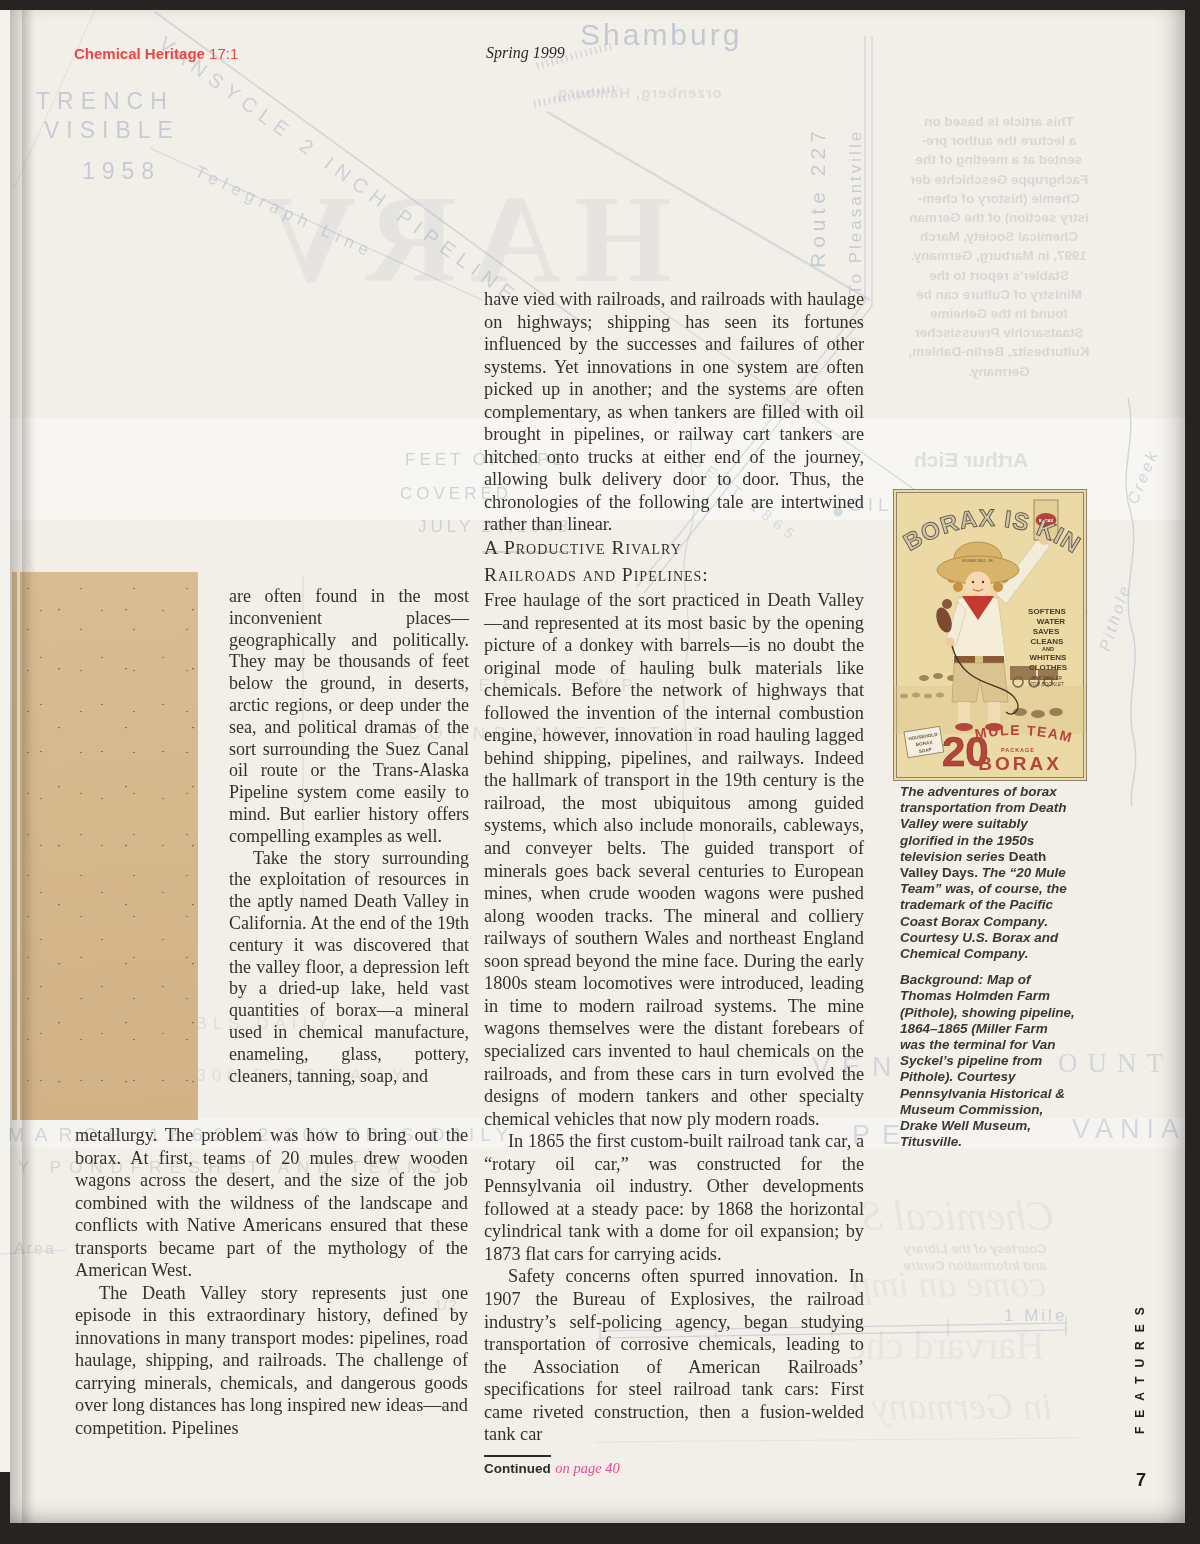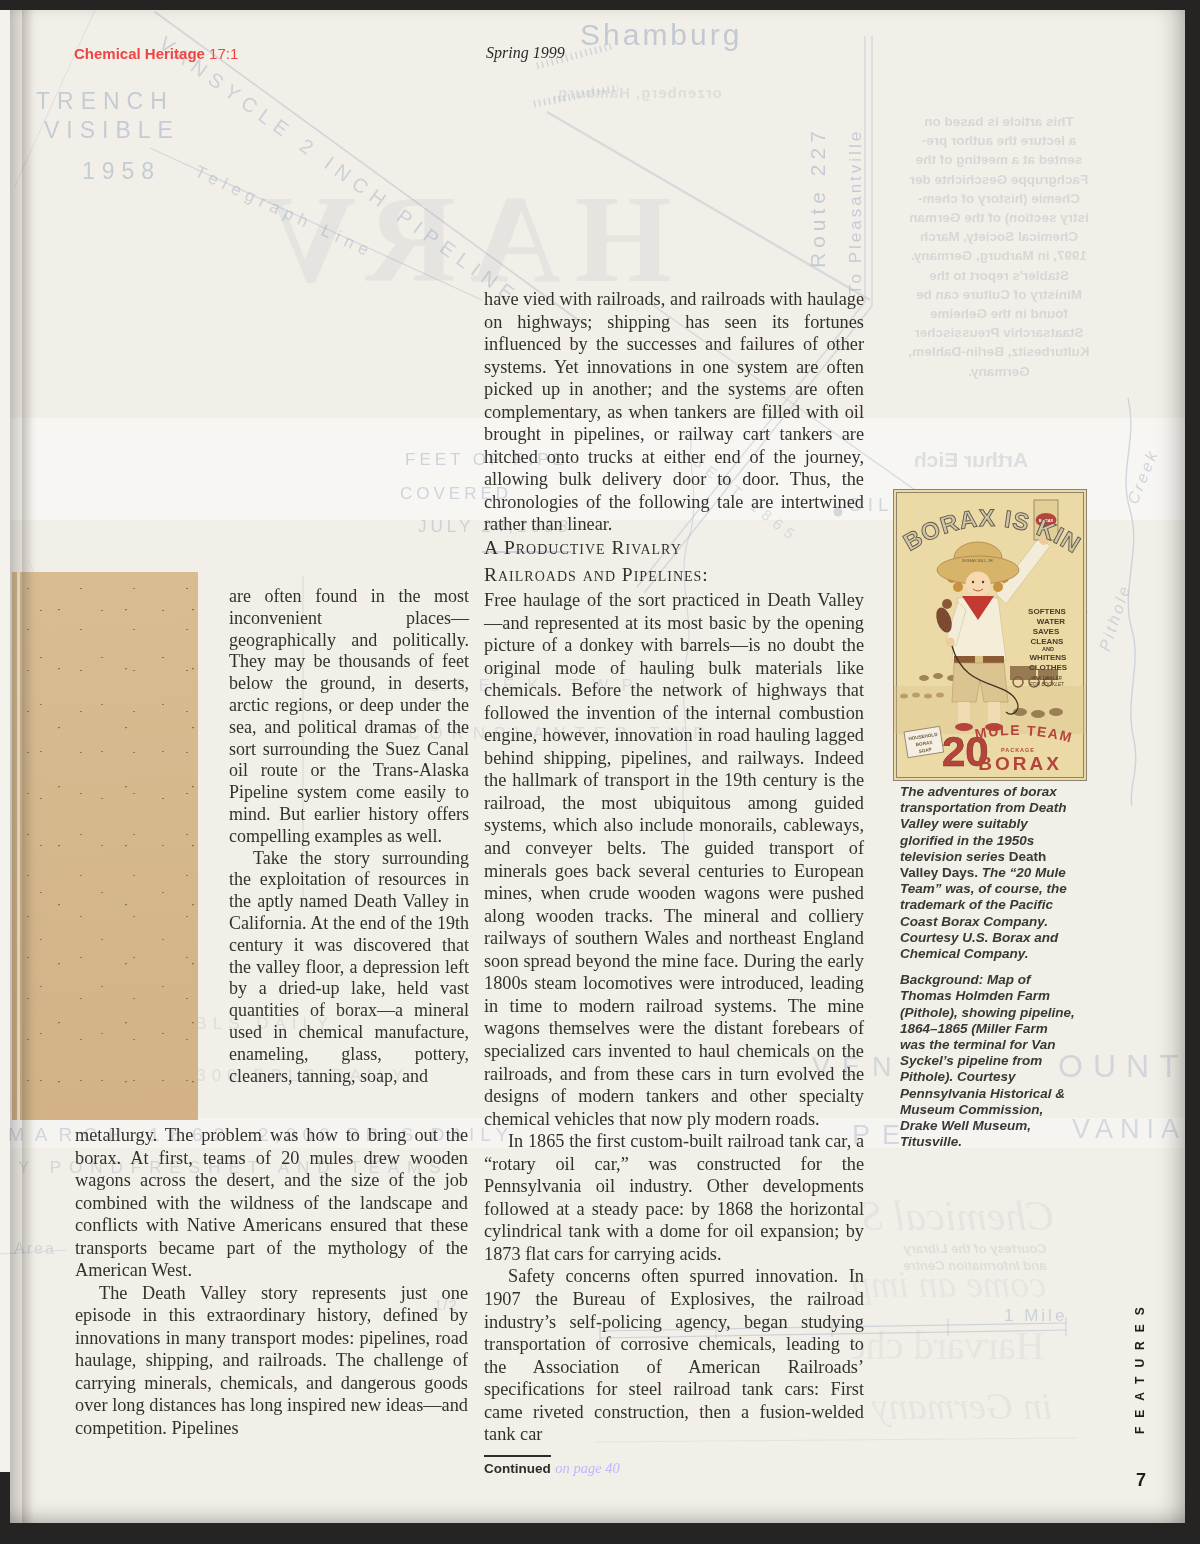--- a/index.html
+++ b/index.html
@@ -46,21 +46,21 @@
   .leftcol{left:229px;top:586px;width:240px;font-size:18px;line-height:21.8px;}
   .leftwide{left:75px;top:1124px;width:393px;font-size:18.3px;line-height:22.5px;}
   .midcol{left:484px;top:288px;width:380px;font-size:18.3px;line-height:22.55px;}
   .copy p{margin:0;}
   .copy p.ind{text-indent:24px;}
   .subhead{font-variant:small-caps;letter-spacing:1px;font-size:19.5px;line-height:23px;margin:4px 0 3px;
       text-align:left;color:#34312c;}
   .continued{margin-top:9px;text-align:left;}
   .cont-b{display:inline-block;border-top:2px solid #2e2c29;padding-top:1px;
       font-family:"Liberation Sans",sans-serif;font-weight:bold;font-size:13.5px;color:#2e2c29;}
-  .cont-i{font-style:italic;font-size:14.5px;color:#c4b5fd;}
+  .cont-i{font-style:italic;font-size:14.5px;color:#ec4899;}
 
   
   .hdr-left{position:absolute;left:74px;top:45px;font-family:"Liberation Sans",sans-serif;font-size:15px;color:#ef4444;}
   .hdr-left b{font-weight:bold;}
   .hdr-right{position:absolute;left:486px;top:44px;font-style:italic;font-size:16px;color:#2b2a28;}
   .features{position:absolute;left:1133px;top:1284px;height:150px;writing-mode:vertical-rl;
       transform:rotate(180deg);font-family:"Liberation Sans",sans-serif;font-weight:bold;font-size:12px;
       letter-spacing:9px;color:#1d1c1a;}
   .folio{position:absolute;left:1136px;top:1470px;font-family:"Liberation Sans",sans-serif;
       font-weight:bold;font-size:18px;color:#1d1c1a;}
@@ -138,21 +138,21 @@
   <span class="ml" style="left:848px;top:494px;font-size:19px;letter-spacing:5px;opacity:.55;">OIL PITS</span>
   <span class="ml" style="left:428px;top:676px;font-size:17px;letter-spacing:13px;opacity:.4;">CREEK TWP.</span>
   <span class="ml" style="left:408px;top:724px;font-size:17px;letter-spacing:9px;opacity:.4;">CORNPLANTER TWP.</span>
   <span class="ml" style="left:8px;top:1124px;font-size:19px;letter-spacing:11px;opacity:.55;">MARCH 1862</span>
   <span class="ml" style="left:258px;top:1124px;font-size:19px;letter-spacing:6px;opacity:.55;">2,000 BBLS DAILY</span>
   <span class="ml" style="left:178px;top:1014px;font-size:17px;letter-spacing:6px;opacity:.35;">BBLS DAILY</span>
   <span class="ml" style="left:170px;top:1066px;font-size:17px;letter-spacing:6px;opacity:.35;">1,300 BBLS DAILY</span>
   <span class="ml" style="left:18px;top:1158px;font-size:17px;letter-spacing:8px;opacity:.5;">Y PONDFRESHET AND TEAMS</span>
   <span class="ml" style="left:14px;top:1240px;font-size:16px;letter-spacing:2px;opacity:.5;">Area</span>
   <span class="ml" style="left:812px;top:1052px;font-size:27px;letter-spacing:12px;opacity:.5;">VEN</span>
-  <span class="ml" style="left:1058px;top:1048px;font-size:32px;letter-spacing:10px;opacity:.5;">OUNT</span>
+  <span class="ml" style="left:1058px;top:1048px;font-size:27px;letter-spacing:10px;opacity:.5;font-family:Liberation Serif, serif;">OUNT</span>
   <span class="ml" style="left:852px;top:1120px;font-size:27px;letter-spacing:12px;opacity:.5;">PE</span>
   <span class="ml" style="left:1072px;top:1114px;font-size:27px;letter-spacing:7px;opacity:.5;">VANIA</span>
   <span class="ml" style="left:1004px;top:1296px;font-size:17px;letter-spacing:3px;opacity:.6;margin-top:10px;">1 Mile</span>
   <span class="ml" style="left:434px;top:1296px;font-size:15px;letter-spacing:1px;opacity:.5;">1/2</span>
   <span class="ml" style="left:700px;top:452px;font-size:15px;letter-spacing:6px;opacity:.45;transform:rotate(38deg);transform-origin:0 0;">SEPT 1865</span>
   <span class="ml" style="left:1096px;top:648px;font-size:16px;font-style:italic;letter-spacing:3px;opacity:.6;transform:rotate(-72deg);transform-origin:0 0;">Pithole</span>
   <span class="ml" style="left:1124px;top:500px;font-size:16px;font-style:italic;letter-spacing:3px;opacity:.6;transform:rotate(-68deg);transform-origin:0 0;">Creek</span>
 
   <div class="st st-serif" style="left:252px;top:168px;font-size:125px;font-weight:bold;letter-spacing:14px;opacity:.13;">HARV</div>
   <div class="st" style="left:552px;top:84px;font-size:15px;font-weight:bold;letter-spacing:1px;opacity:.22;">orzenberg, Hamburg,</div>

